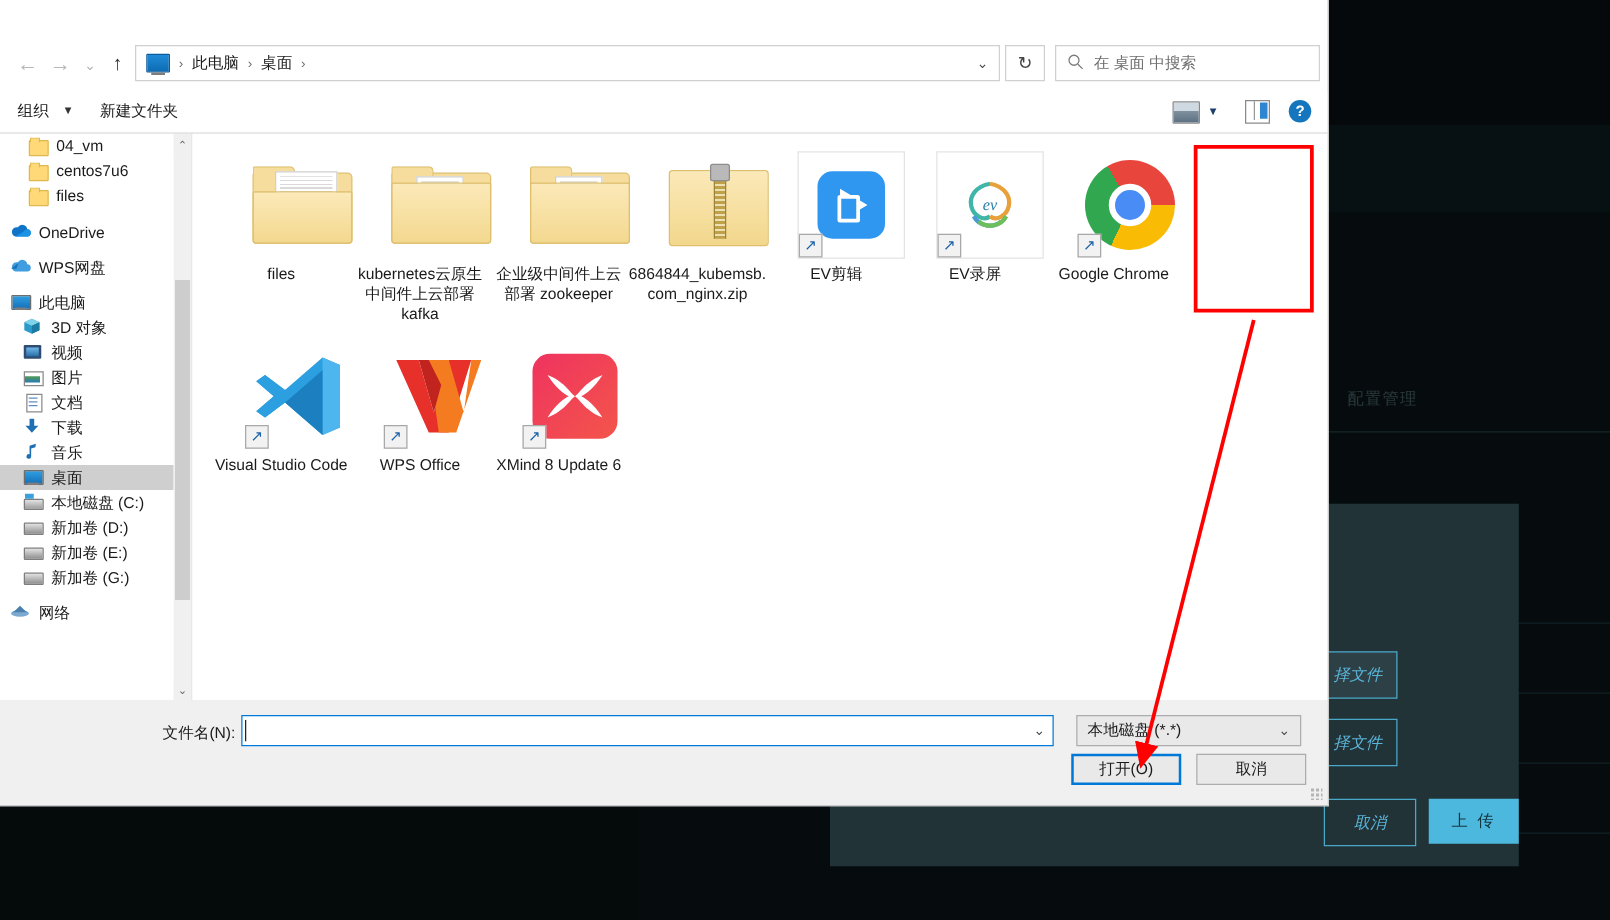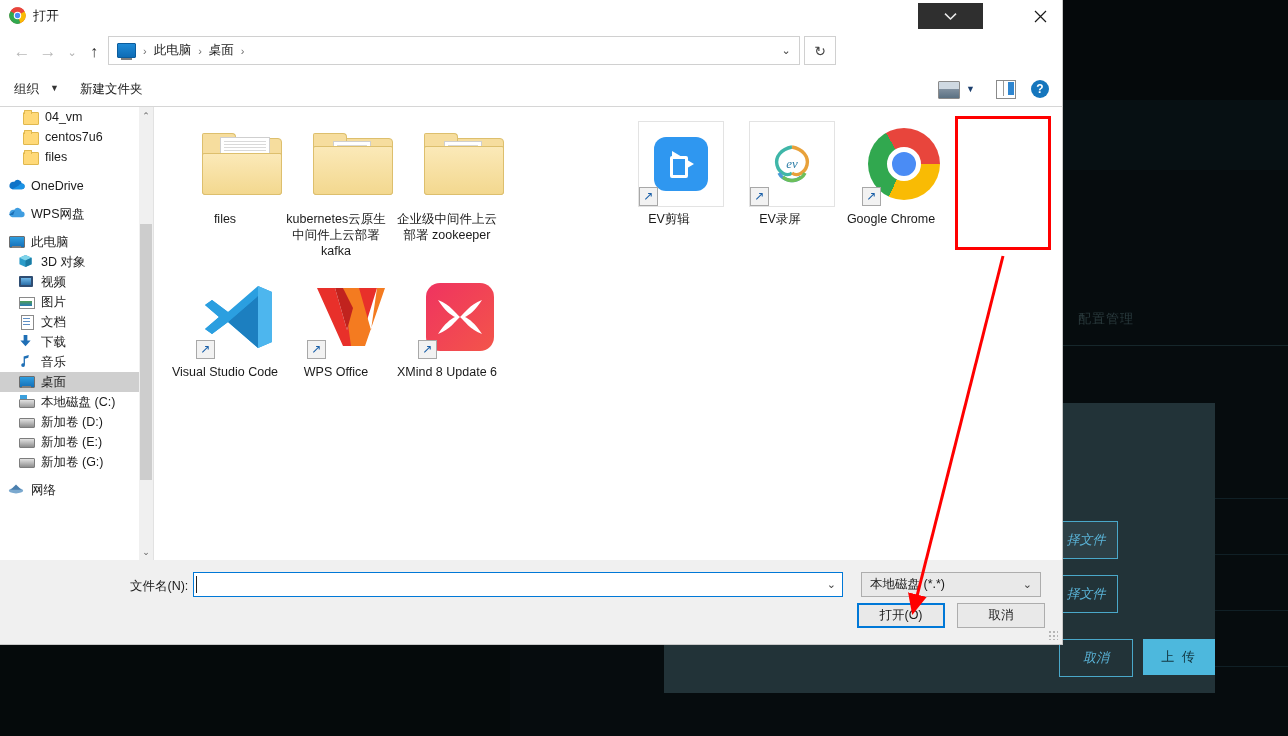--- a/index.html
+++ b/index.html
@@ -260,62 +260,47 @@
 
   <div id="bg-panel"></div>
   <div id="bg-btn-file1" class="bg-panel-btn-outline">择文件</div>
   <div id="bg-btn-file2" class="bg-panel-btn-outline">择文件</div>
   <div id="bg-btn-cancel" class="bg-panel-btn-outline">取消</div>
   <div id="bg-btn-upload">上 传</div>
 </div>
 
 <div id="dialog">
 
-  <div id="titlebar">
-    <div id="title-icon">
-      <svg width="17" height="17" viewBox="0 0 48 48">
-        <circle cx="24" cy="24" r="23" fill="#e8453c"></circle>
-        <path d="M24 1A23 23 0 0 1 44 12.5L24 24Z" fill="#e8453c"></path>
-        <path d="M44 12.5A23 23 0 0 1 32 46L24 24Z" fill="#f9bb04"></path>
-        <path d="M32 46A23 23 0 0 1 4.5 12L24 24Z" fill="#31a84f"></path>
-        <path d="M24 1A23 23 0 0 0 4.5 12H24Z" fill="#e8453c"></path>
-        <circle cx="24" cy="24" r="10.5" fill="#fff"></circle>
-        <circle cx="24" cy="24" r="7.5" fill="#4a8cf5"></circle>
-      </svg>
-    </div>
-    <div id="title-text">打开</div>
-    <div id="win-restore">
-      <svg width="13" height="9" viewBox="0 0 13 9">
-          <path d="M1 1.6 L6.5 7 L12 1.6" stroke="#e8e8e8" stroke-width="1.6" fill="none"></path>
-        </svg>
-    </div>
-    <div id="win-close">
-      <svg width="13" height="13" viewBox="0 0 13 13">
-          <path d="M1 1 L12 12 M12 1 L1 12" stroke="#1a1a1a" stroke-width="1.2"></path>
-        </svg>
-    </div>
-  </div>
 
   <div id="navbar"></div>
   <div id="nav-back" class="nav-arrow">←</div>
   <div id="nav-forward" class="nav-arrow">→</div>
   <div id="nav-recent" class="nav-arrow">⌄</div>
   <div id="nav-up" class="nav-arrow">↑</div>
 
   <div id="addressbar">
     <div id="addr-pc-icon"></div>
     <span class="crumb-sep">›</span>
     <span class="crumb">此电脑</span>
     <span class="crumb-sep">›</span>
     <span class="crumb">桌面</span>
     <span class="crumb-sep">›</span>
   </div>
   <div id="addr-caret">⌄</div>
   <div id="refresh-btn">↻</div>
 
+  <div id="searchbox">
+    <span id="search-icon">
+      <svg width="13" height="13" viewBox="0 0 14 14">
+          <circle cx="5.6" cy="5.6" r="4.3" fill="none" stroke="#7a7a7a" stroke-width="1.1"></circle>
+          <path d="M9 9 L13 13" stroke="#7a7a7a" stroke-width="1.1"></path>
+        </svg>
+    </span>
+    <span id="search-placeholder">在 桌面 中搜索</span>
+  </div>
 
   <div id="toolbar"></div>
   <div id="tb-organize">组织</div>
   <div id="tb-organize-caret">▼</div>
   <div id="tb-newfolder">新建文件夹</div>
   <div id="tb-viewicon"></div>
   <div id="tb-viewcaret">▼</div>
   <div id="tb-pane"></div>
   <div id="tb-help">?</div>
   <div id="tb-divider"></div>
@@ -501,20 +486,30 @@
             <div class="tab"></div>
           <div class="paper">
               <div class="lines"></div>
             </div>
           <div class="front"></div>
         </div>
       </div>
       <div class="file-label">kubernetes云原生中间件上云部署 kafka</div>
     </div>
 
+    <div class="fileitem" style="left:349px;top:9px">
+      <div class="file-icon-wrap">
+        <div class="zipfolder">
+          <div class="body"></div>
+            <div class="zip"></div>
+            <div class="pull"></div>
+        </div>
+      </div>
+      <div class="file-label">6864844_kubemsb.com_nginx.zip</div>
+    </div>
 
     <div class="fileitem" style="left:460px;top:9px">
       <div class="file-icon-wrap">
         <div class="apptile">
           <div class="ev-clip"></div>
           <div class="shortcut">↗</div>
         </div>
       </div>
       <div class="file-label">EV剪辑</div>
     </div>

